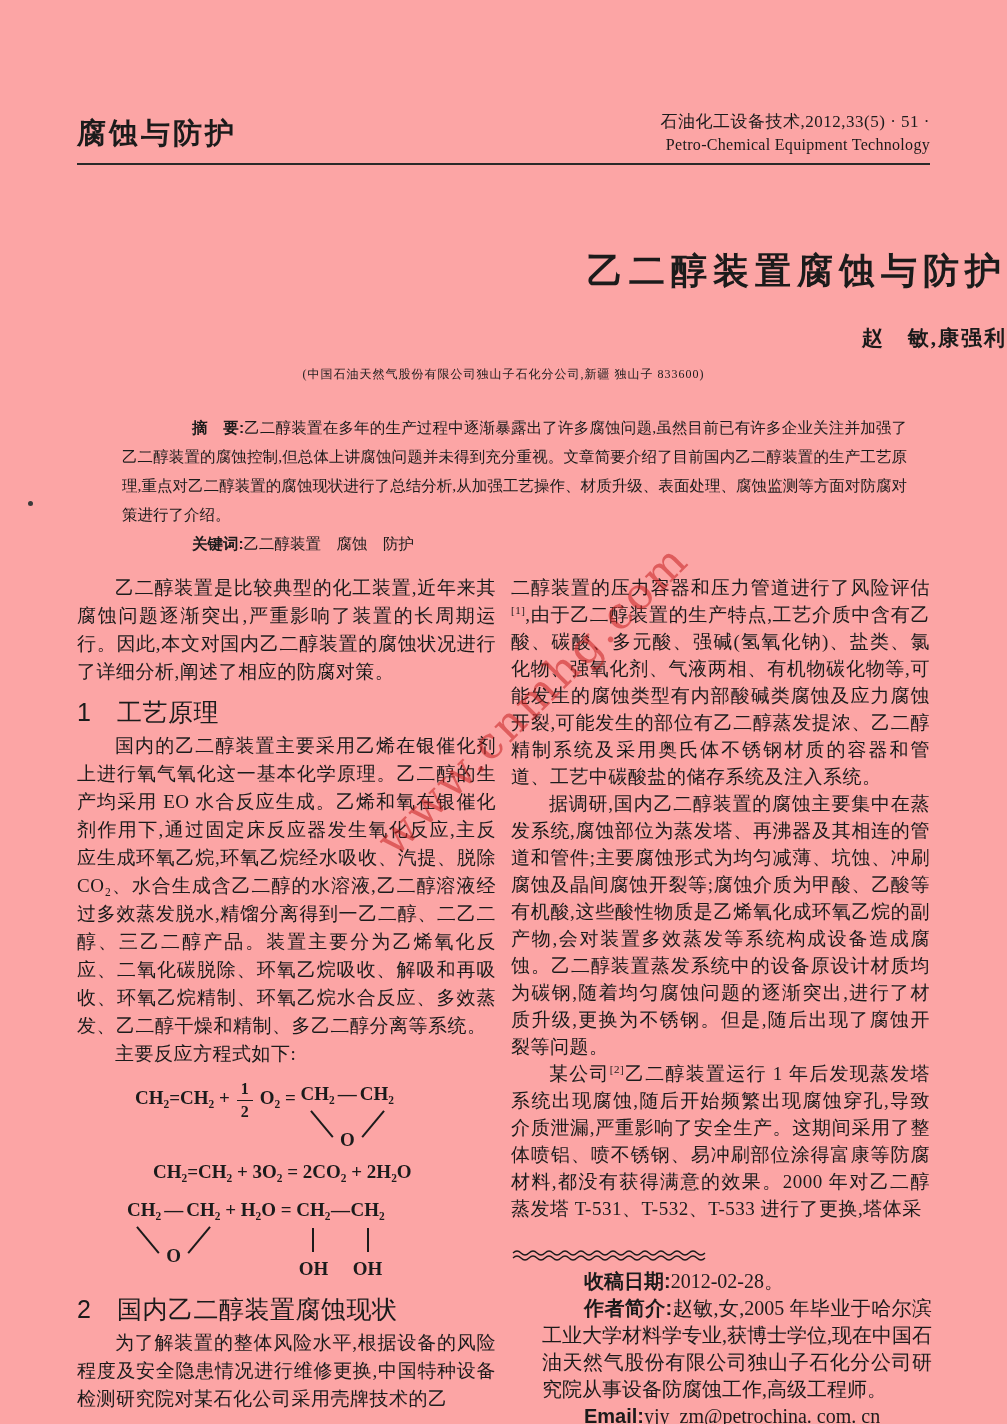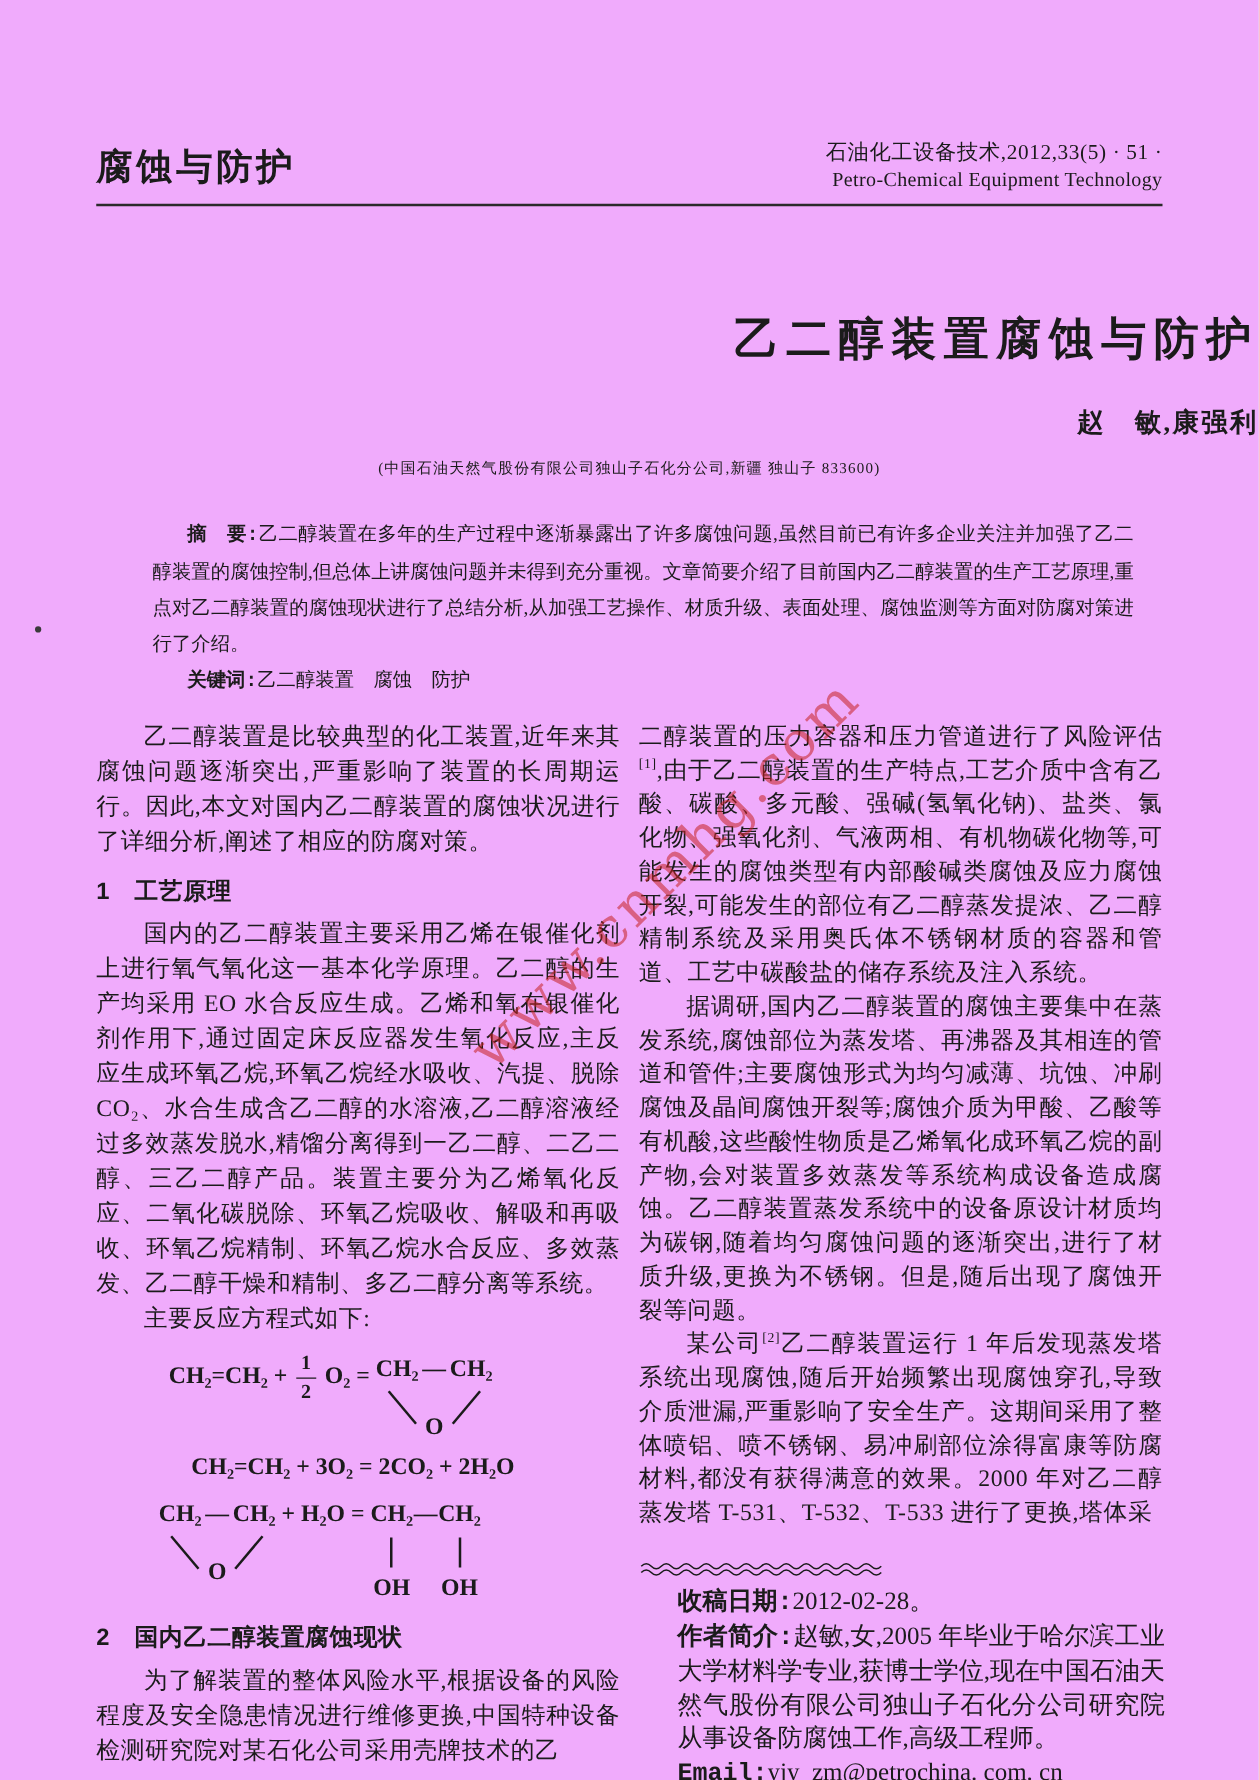--- a/index.html
+++ b/index.html
@@ -1,20 +1,20 @@
 <!DOCTYPE html>
 <html lang="zh"><head>
 <meta charset="utf-8">
 <style>
   html,body{margin:0;padding:0;background:#e8e8e8;}
   .page{
     position:relative;
     width:1007px;height:1424px;
     margin:0 auto;
-    background:#f0abfc;
+    background:#fca5a5;
     color:#1b1b1b;
     font-family:"Liberation Serif", serif;
     overflow:hidden;
   }
   
   .hdr{
     display:flex;justify-content:space-between;align-items:flex-end;
     padding:110px 77px 0 77px;
   }
   .hdr-left{
@@ -31,30 +31,30 @@
     font-family:"Liberation Sans", sans-serif;
     font-size:36px;font-weight:bold;letter-spacing:6px;
   }
   .authors{margin-top:28px;text-align:right;font-size:21px;letter-spacing:2px;font-weight:600;}
   .affiliation{margin-top:14px;text-align:center;font-size:12px;letter-spacing:1px;}
   
   .abstract{margin:30px 100px 0 122px;font-size:15.5px;line-height:29px;text-align:justify;}
   .abstract p{margin:0;}
   .abs-p{text-indent:1.8em;}
   .kw-p{text-indent:1.8em;}
-  .lbl{font-family:Liberation Mono, monospace;font-weight:bold;}
+  .lbl{font-family:Liberation Sans, sans-serif;font-weight:bold;margin-left:42px;}
   
   .cols{display:flex;gap:15px;padding:0 77px;margin-top:16px;justify-content:flex-end;}
   .col{flex:1;min-width:0;font-size:19px;line-height:28px;text-align:justify;letter-spacing:0.5px;}
   .col.right{line-height:27px;}
   .col p{margin:0;}
   .col p.indent{text-indent:2em;}
   .col h2{
     font-family:"Liberation Sans", sans-serif;
-    font-size:19px;font-weight:bold;letter-spacing:0.5px;
+    font-size:25px;font-weight:normal;letter-spacing:0.5px;
     margin:12px 0 6px 0;text-indent:0;
   }
   sup.cite{font-size:11px;line-height:0;}
   
   .equation{font-weight:bold;white-space:nowrap;letter-spacing:0;}
   .eq1{margin:12px 0 4px 58px;}
   .eq2{margin:4px 0 4px 76px;}
   .eq3{margin:10px 0 12px 50px;}
   .frac{display:inline-block;vertical-align:middle;text-align:center;font-size:16px;line-height:1;margin:0 7px;}
   .frac .num{display:block;padding:1px 4px 3px;border-bottom:1.8px solid #1b1b1b;}

